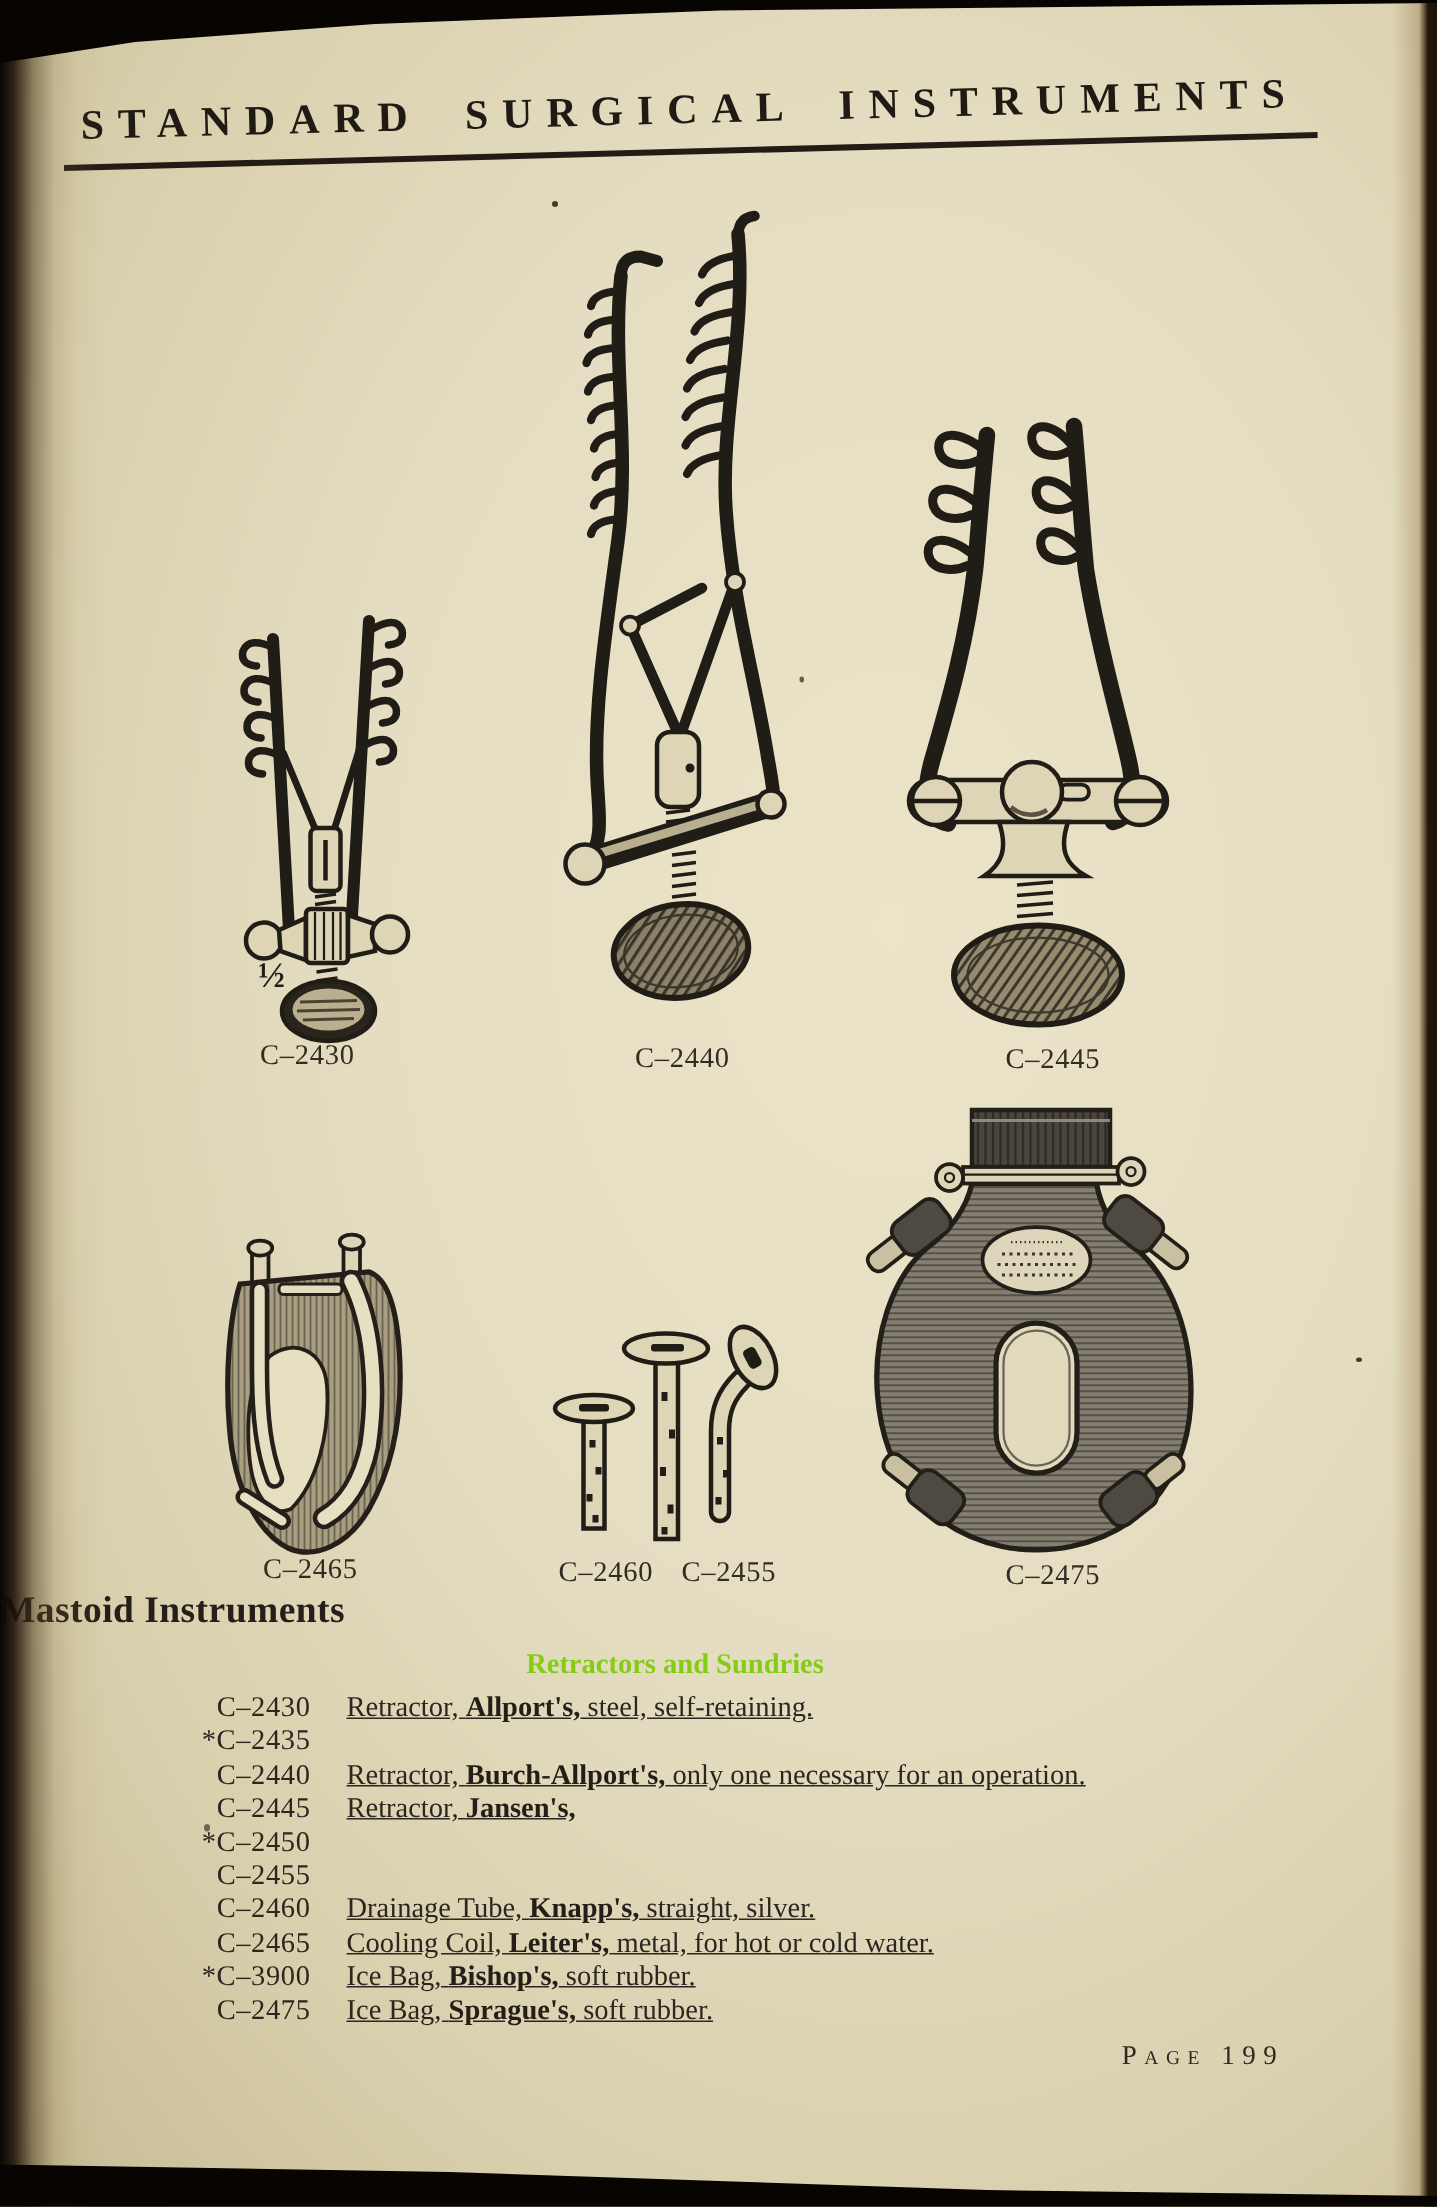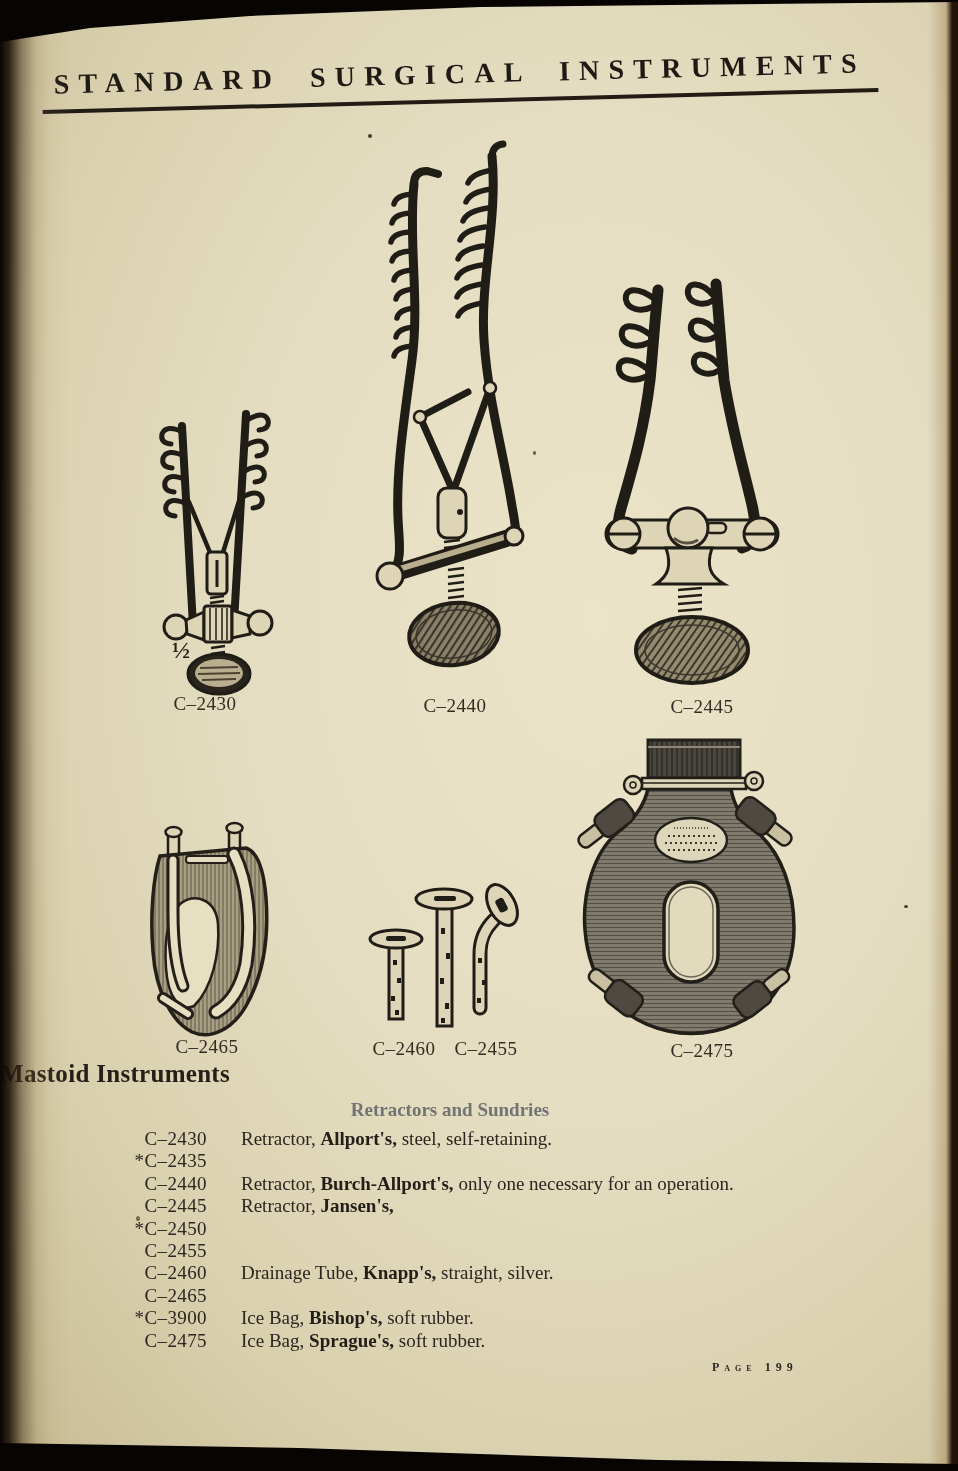--- a/index.html
+++ b/index.html
@@ -51,33 +51,33 @@
     font-size:19px;color:#332c22;letter-spacing:0.5px;
   }
   .fig{position:absolute;z-index:3;}
 
   .section-title{
     position:absolute;left:0;top:1060px;width:912px;text-align:left;z-index:4;
     font-size:25px;font-weight:bold;color:#241f18;letter-spacing:0.3px;
   }
   .subsection-title{
     position:absolute;left:0;top:1099px;width:900px;text-align:center;z-index:4;
-    font-size:19px;font-weight:bold;color:#737373;
+    font-size:19px;font-weight:bold;color:#84cc16;
   }
   .catalog{
     position:absolute;left:0;top:1128px;width:958px;z-index:4;
     font-size:19px;line-height:22.4px;color:#2c2620;
   }
   .cat-row{display:flex;align-items:baseline;}
   .cat-num{flex:0 0 207px;width:207px;text-align:right;letter-spacing:0.4px;}
-  .cat-desc{margin-left:34px;}
+  .cat-desc{margin-left:24px;text-decoration:underline;}
   .cat-desc b{font-weight:bold;color:#231e17;}
   .page-label{
-    position:absolute;left:712px;top:1360px;width:180px;z-index:4;
-    font-size:12px;color:#2e2820;font-variant:small-caps;letter-spacing:5px;font-weight:bold;
+    position:absolute;left:712px;top:1360px;width:180px;text-align:center;z-index:4;
+    font-size:18px;color:#2e2820;font-variant:small-caps;letter-spacing:5px;font-weight:normal;
   }
 </style>
 </head>
 <body>
 
 <div class="page"></div>
 
 <div class="header">STANDARD SURGICAL INSTRUMENTS</div>
 
 <div class="speck" style="left:368px;top:134px;width:4px;height:4px;"></div>
@@ -359,20 +359,21 @@
   </div>
   <div class="cat-row">
     <span class="cat-num">C–2455</span>
   </div>
   <div class="cat-row">
     <span class="cat-num">C–2460</span>
     <span class="cat-desc"><span>Drainage Tube, </span><b>Knapp's,</b><span> straight, silver.</span></span>
   </div>
   <div class="cat-row">
     <span class="cat-num">C–2465</span>
+    <span class="cat-desc"><span>Cooling Coil, </span><b>Leiter's,</b><span> metal, for hot or cold water.</span></span>
   </div>
   <div class="cat-row">
     <span class="cat-num">*C–3900</span>
     <span class="cat-desc"><span>Ice Bag, </span><b>Bishop's,</b><span> soft rubber.</span></span>
   </div>
   <div class="cat-row">
     <span class="cat-num">C–2475</span>
     <span class="cat-desc"><span>Ice Bag, </span><b>Sprague's,</b><span> soft rubber.</span></span>
   </div>
 </div>

